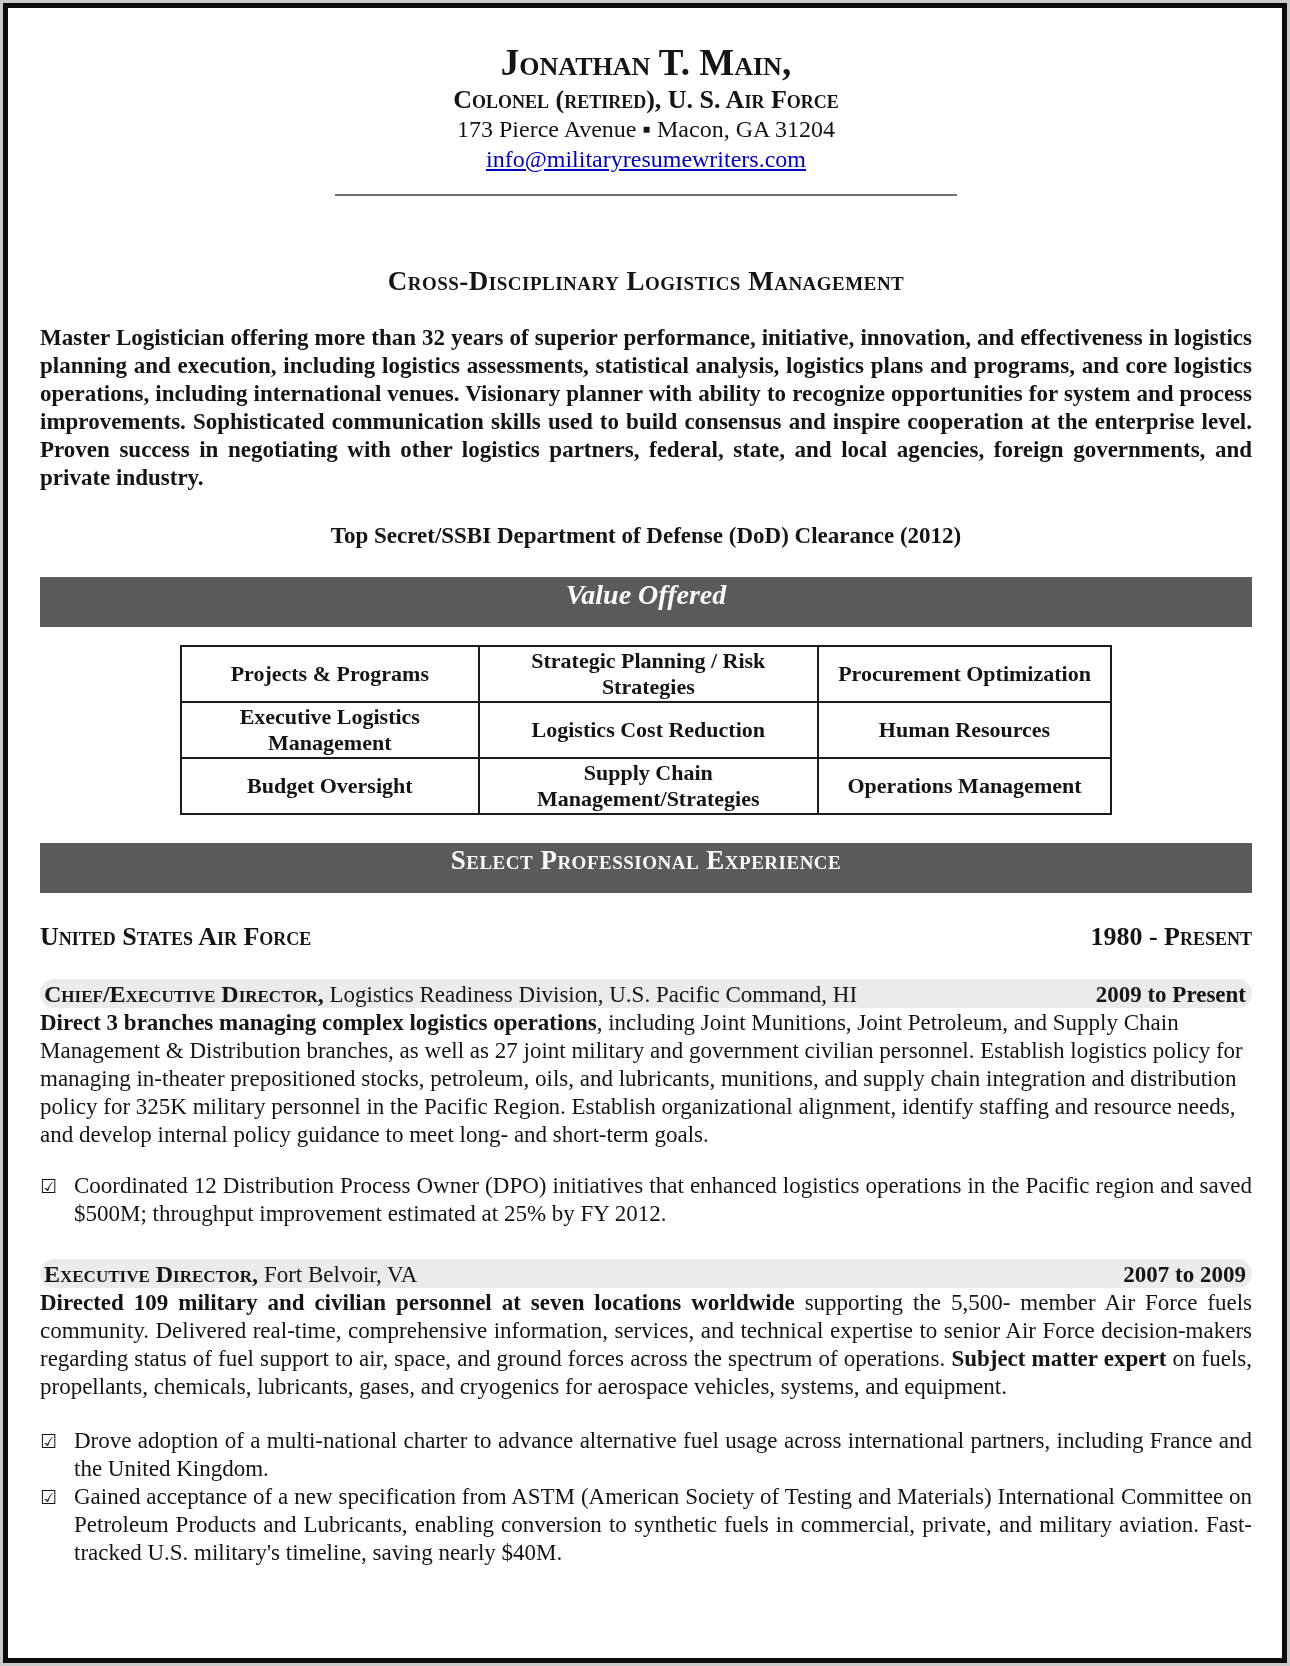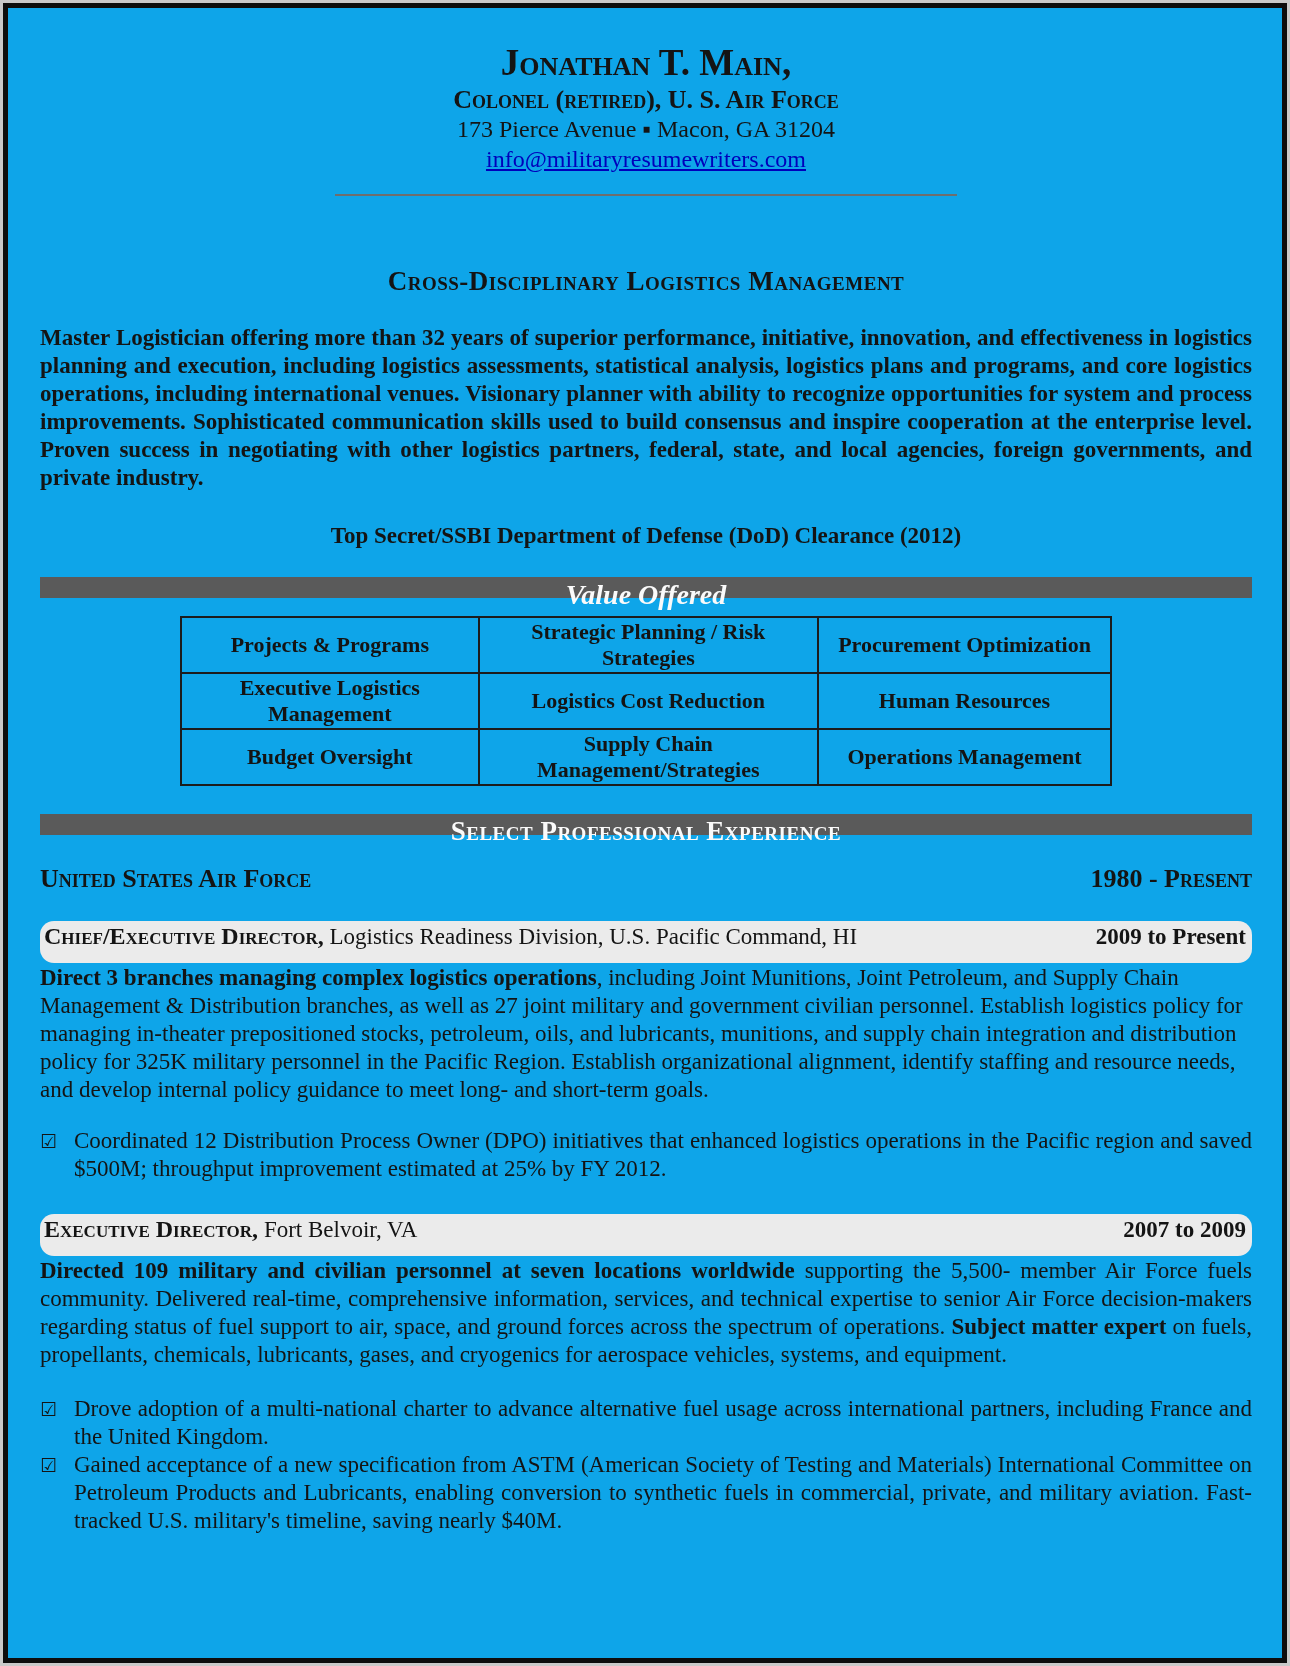--- a/index.html
+++ b/index.html
@@ -5,54 +5,54 @@
   html,body{margin:0;padding:0;}
   body{
     width:1290px;height:1666px;position:relative;
     background:#c9c9c9;
     font-family:"Liberation Serif","DejaVu Serif",serif;
     color:#141414;
   }
   .page{
     position:absolute;left:3px;top:3px;right:3px;bottom:3px;
     border:5px solid #0d0d0d;
-    background:#0ea5e9;
+    background:#ffffff;
     box-sizing:border-box;
     padding:34px 30px 0 32px;
     overflow:hidden;
   }
   
   .hdr{text-align:center;}
   .name{font-size:37px;font-weight:bold;font-variant:small-caps;line-height:42px;}
   .rank{font-size:26px;font-weight:bold;font-variant:small-caps;line-height:31px;}
   .addr{font-size:24px;line-height:29px;}
   .email-line{font-size:24px;line-height:30px;}
   .email-line a{color:#0000bb;text-decoration:underline;cursor:pointer;}
   .hdr-rule{width:622px;margin:20px auto 0 auto;border-top:2px solid #6e6e6e;height:0;}
   
   .headline{margin-top:70px;text-align:center;font-size:27px;font-weight:bold;font-variant:small-caps;letter-spacing:.5px;}
   .summary{margin-top:27px;font-size:23px;font-weight:bold;line-height:28px;text-align:justify;}
   .clearance{margin-top:31px;text-align:center;font-size:23px;font-weight:bold;}
   
-  .banner{margin-top:28px;background:#5a5a5a;color:#fafafa;height:21px;line-height:35px;text-align:center;}
+  .banner{margin-top:28px;background:#5a5a5a;color:#fafafa;height:50px;line-height:35px;text-align:center;}
   .banner.italic{font-style:italic;font-weight:bold;font-size:28px;}
   .banner.caps{font-variant:small-caps;font-weight:bold;font-size:27px;letter-spacing:.5px;}
   
   .vtable{margin:18px auto 0 auto;width:932px;border-collapse:collapse;table-layout:fixed;}
   .vtable td{
     border:2px solid #1c1c1c;text-align:center;font-weight:bold;font-size:22px;
     height:33px;padding:1px 4px;
   }
   .vtable col.c1{width:32%;} .vtable col.c2{width:36.5%;} .vtable col.c3{width:31.5%;}
   
   .employer-row{margin-top:29px;display:flex;justify-content:space-between;align-items:baseline;}
   .employer,.employer-dates{font-size:26px;font-weight:bold;font-variant:small-caps;}
   .job-head{
     margin-top:27px;background:#ebebeb;display:flex;justify-content:space-between;
-    align-items:baseline;padding:2px 6px 13px 4px;font-size:23px;line-height:27px;border-radius:14px;
+    align-items:baseline;padding:2px 6px 0 4px;font-size:23px;line-height:27px;border-radius:14px;
   }
   .job-title-sc{font-weight:bold;font-variant:small-caps;font-size:24px;}
   .job-dates{font-weight:bold;white-space:nowrap;padding-left:12px;}
   .job-body{font-size:23px;line-height:28px;margin-top:1px;}
   .job-body.justify{text-align:justify;}
   .job-body .lead{font-weight:bold;}
   .bullets{margin-top:23px;}
   .bullet{display:flex;font-size:23px;line-height:28px;}
   .bullet + .bullet{margin-top:0;}
   .bullet .mark{

